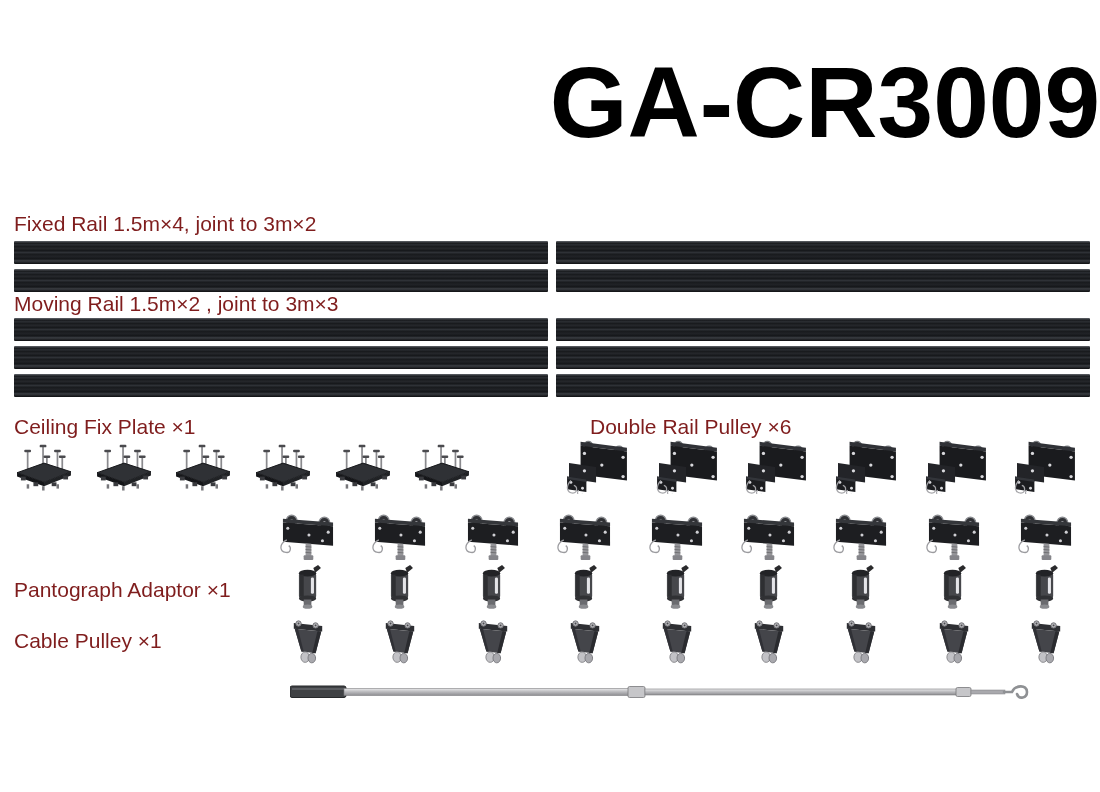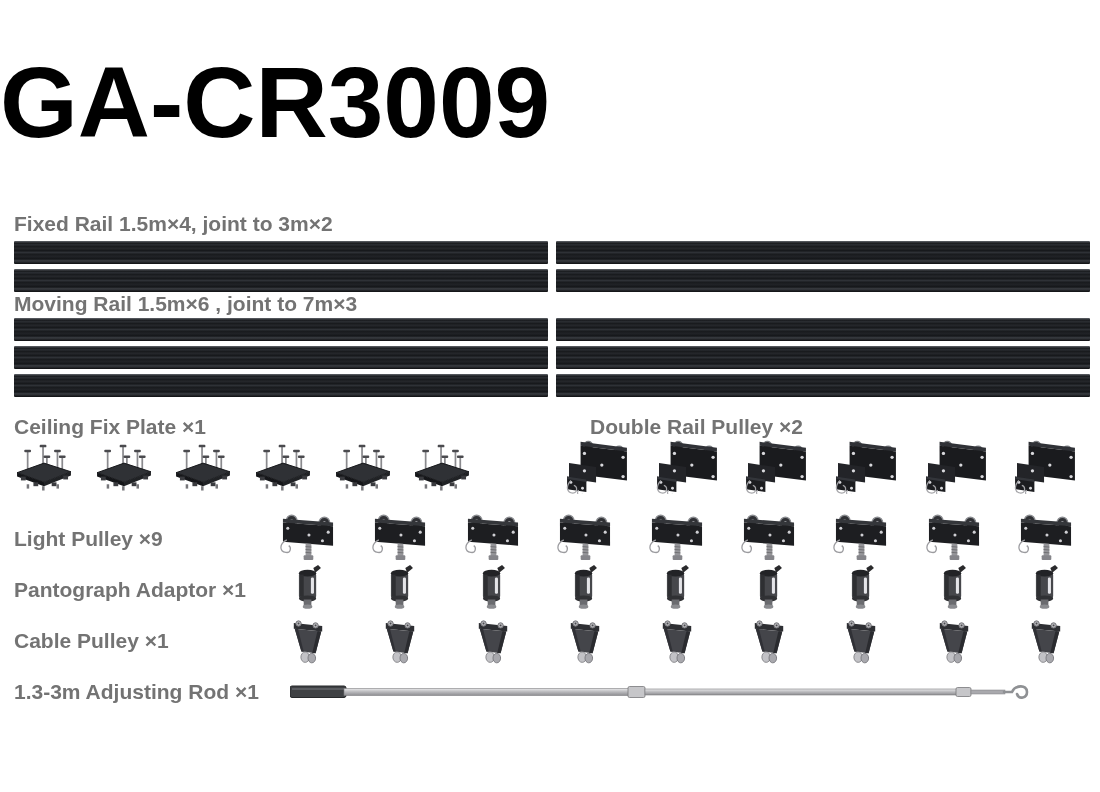--- a/index.html
+++ b/index.html
@@ -1,25 +1,25 @@
 <!DOCTYPE html>
 <html><head>
 <meta charset="utf-8">
 <style>
   html,body{margin:0;padding:0;background:#fff;}
   .canvas{
     position:relative;width:1100px;height:792px;background:#ffffff;
     font-family:"Liberation Sans",sans-serif;overflow:hidden;
   }
   .title{
-    position:absolute;top:50px;left:0;right:0;text-align:left;
+    position:absolute;top:50px;left:0;right:0;text-align:right;
     font-size:100px;font-weight:bold;color:#000;letter-spacing:0px;line-height:1.05;
   }
   .label{
-    position:absolute;font-size:21px;color:#737373;line-height:26px;white-space:nowrap;font-weight:bold;
+    position:absolute;font-size:21px;color:#7f1d1d;line-height:26px;white-space:nowrap;
   }
   .rail-group{
     position:absolute;left:14px;width:1076px;display:flex;flex-direction:column;gap:5px;
   }
   .rail-row{display:flex;gap:8px;}
   .rail-seg{
     flex:1;height:23px;border-radius:1px;
     background:linear-gradient(180deg,
       #5c6066 0%, #4a4d52 4%,
       #17191c 9%,
@@ -47,40 +47,40 @@
     <div class="rail-seg"></div>
     <div class="rail-seg"></div>
   </div>
 
   <div class="rail-row">
     <div class="rail-seg"></div>
     <div class="rail-seg"></div>
   </div>
 </div>
 
-  <div class="label" style="left:14px;top:291px">Moving Rail 1.5m×6 , joint to 7m×3</div>
+  <div class="label" style="left:14px;top:291px">Moving Rail 1.5m×2 , joint to 3m×3</div>
   <div class="rail-group" style="top:318px">
   <div class="rail-row">
     <div class="rail-seg"></div>
     <div class="rail-seg"></div>
   </div>
 
   <div class="rail-row">
     <div class="rail-seg"></div>
     <div class="rail-seg"></div>
   </div>
 
   <div class="rail-row">
     <div class="rail-seg"></div>
     <div class="rail-seg"></div>
   </div>
 </div>
 
   <div class="label" style="left:14px;top:414px">Ceiling Fix Plate ×1</div>
-  <div class="label" style="left:590px;top:414px">Double Rail Pulley ×2</div>
+  <div class="label" style="left:590px;top:414px">Double Rail Pulley ×6</div>
 
   <div class="icon-row" style="left:4px;top:441px;width:478px;height:54px">
   <div class="icon-cell">
     <svg viewBox="0 0 60 52" width="58" height="50">
       <g stroke="#8a8a8e" stroke-width="1.8">
         <line x1="13" y1="11" x2="13" y2="31"></line>
         <line x1="29" y1="6" x2="29" y2="27"></line>
         <line x1="44" y1="11" x2="44" y2="29"></line>
         <line x1="33" y1="17" x2="33" y2="37"></line>
         <line x1="49" y1="17" x2="49" y2="34"></line>
@@ -407,21 +407,20 @@
         <circle cx="22" cy="34" r="1.7"></circle>
         <circle cx="8" cy="46" r="1.5"></circle>
         <circle cx="20" cy="52" r="1.5"></circle>
       </g>
       <path d="M8,44 c-6,6 -4,13 2,13 c5,0 5,-7 1,-8" stroke="#a5a5a9" stroke-width="1.3" fill="none"></path>
       <path d="M16,54 c-3,4 1,7 4,4" stroke="#a5a5a9" stroke-width="1.1" fill="none"></path>
     </svg>
   </div>
 </div>
 
-  <div class="label" style="left:14px;top:526px">Light Pulley ×9</div>
   <div class="icon-row" style="left:262px;top:510px;width:830px;height:54px">
   <div class="icon-cell">
     <svg viewBox="0 0 64 54" width="62" height="52">
       <circle cx="15" cy="11" r="5.5" fill="#303135" stroke="#8a8c90" stroke-width="1.4"></circle>
       <circle cx="49" cy="13" r="5.5" fill="#303135" stroke="#8a8c90" stroke-width="1.4"></circle>
       <circle cx="15" cy="11" r="1.6" fill="#9ea0a4"></circle>
       <circle cx="49" cy="13" r="1.6" fill="#9ea0a4"></circle>
       <path d="M6,9 L58,13 L58,17 L6,13 Z" fill="#34363a"></path>
       <path d="M6,13 L58,17 L58,37 L6,33 Z" fill="#1d1e21"></path>
       <g fill="#cfcfd3">
@@ -911,21 +910,20 @@
       </g>
       <path d="M5,11 L33,14 L27,37 L12,35 Z" fill="#44454a"></path>
       <path d="M29,13.5 L33,14 L27,37 L23.5,36.6 Z" fill="#2a2b2f"></path>
       <path d="M5,11 L8.5,11.4 L14.5,35.3 L12,35 Z" fill="#303136"></path>
       <ellipse cx="16" cy="41" rx="4.5" ry="5.5" fill="#c2c2c6" stroke="#85858a" stroke-width="1"></ellipse>
       <ellipse cx="23" cy="42" rx="4" ry="5" fill="#a8a8ad" stroke="#7a7a7f" stroke-width="1"></ellipse>
     </svg>
   </div>
 </div>
 
-  <div class="label" style="left:14px;top:679px">1.3-3m Adjusting Rod ×1</div>
   <div class="rod-wrap">
   <svg viewBox="0 0 752 20" width="752" height="20">
     <defs>
       <linearGradient id="shaftGrad" x1="0" y1="0" x2="0" y2="1">
         <stop offset="0" stop-color="#e9e9eb"></stop>
         <stop offset="0.45" stop-color="#bcbcbf"></stop>
         <stop offset="1" stop-color="#8d8d91"></stop>
       </linearGradient>
     </defs>
     <rect x="0" y="4" width="56" height="11.5" rx="2" fill="#3f4144" stroke="#26282a" stroke-width="1"></rect>

